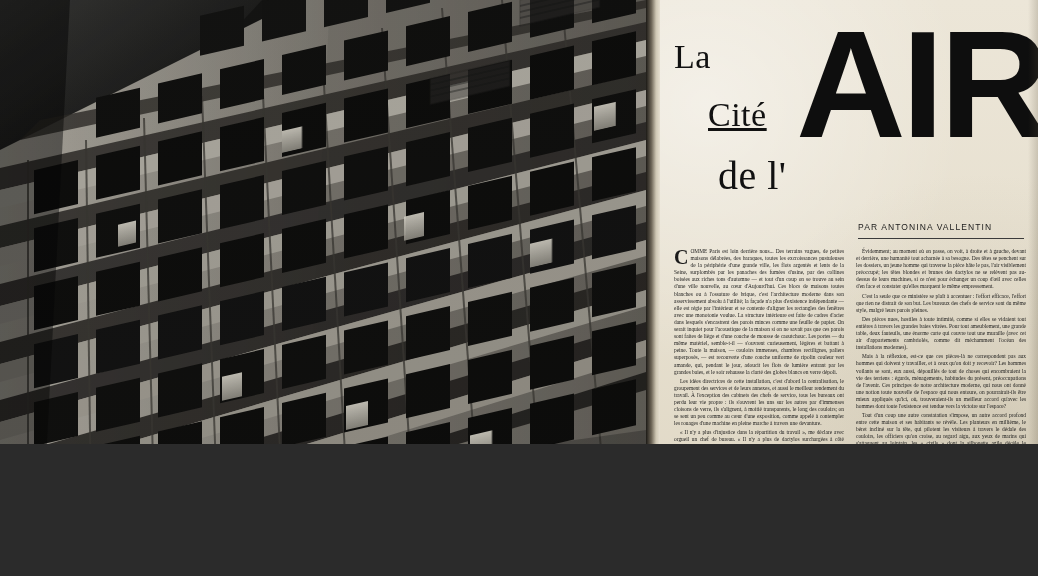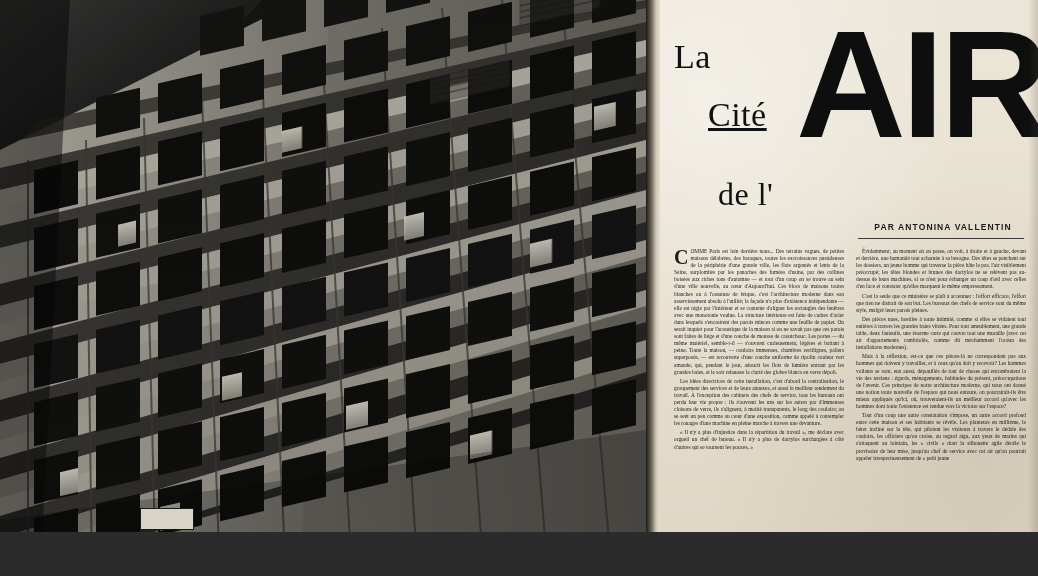--- a/index.html
+++ b/index.html
@@ -3,21 +3,21 @@
 <meta charset="utf-8">
 <style>
   html, body {
     margin: 0;
     padding: 0;
     background: #2b2b2b;
   }
   #page {
     position: relative;
     width: 1038px;
-    height: 532px;
+    height: 444px;
     overflow: hidden;
     font-family: "Liberation Serif", serif;
     background: #7dd3fc;
   }
 
   
   #photo-plate {
     position: absolute;
     left: 0; top: 0;
     width: 646px;
@@ -91,46 +91,45 @@
     left: 48px;
     top: 96px;
     font-size: 34px;
     font-weight: 400;
     font-family: "Liberation Serif", serif;
     text-decoration: underline;
   }
   #title-de {
     left: 58px;
     top: 152px;
-    font-size: 32px;
+    font-size: 40px;
     font-weight: 400;
     font-family: "Liberation Serif", serif;
-    margin-top: 24px;
   }
   #title-air {
     left: 136px;
     top: 8px;
     font-size: 152px;
     line-height: 152px;
     font-weight: 700;
     font-family: "Liberation Sans", sans-serif;
     letter-spacing: -4px;
     color: #0e0e0e;
   }
 
   #byline {
     position: absolute;
     left: 198px;
     top: 222px;
     width: 170px;
-    text-align: center;
+    text-align: left;
     font-family: "Liberation Sans", sans-serif;
     font-size: 8.5px;
     letter-spacing: 1.1px;
-    font-weight: 700;
+    font-weight: 400;
     color: #1b1b1b;
   }
 
   #rule {
     position: absolute;
     left: 198px;
     top: 238px;
     width: 166px;
     height: 1px;
     background: #3a3a3a;

